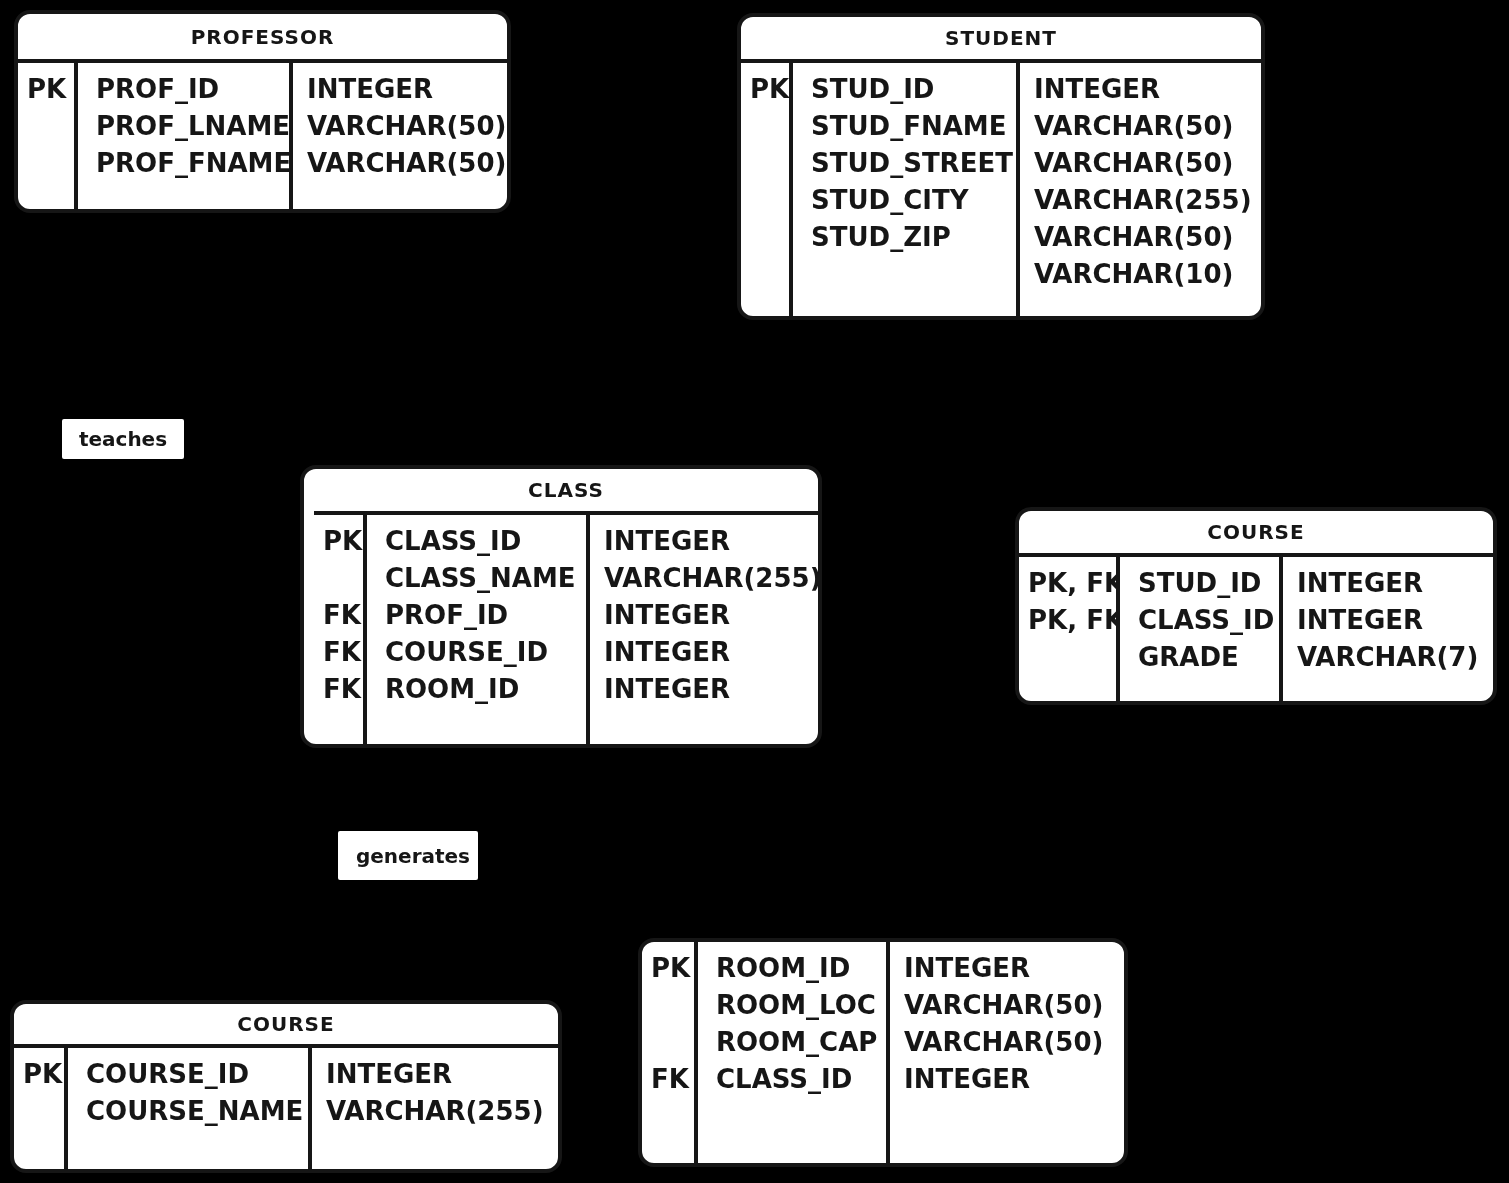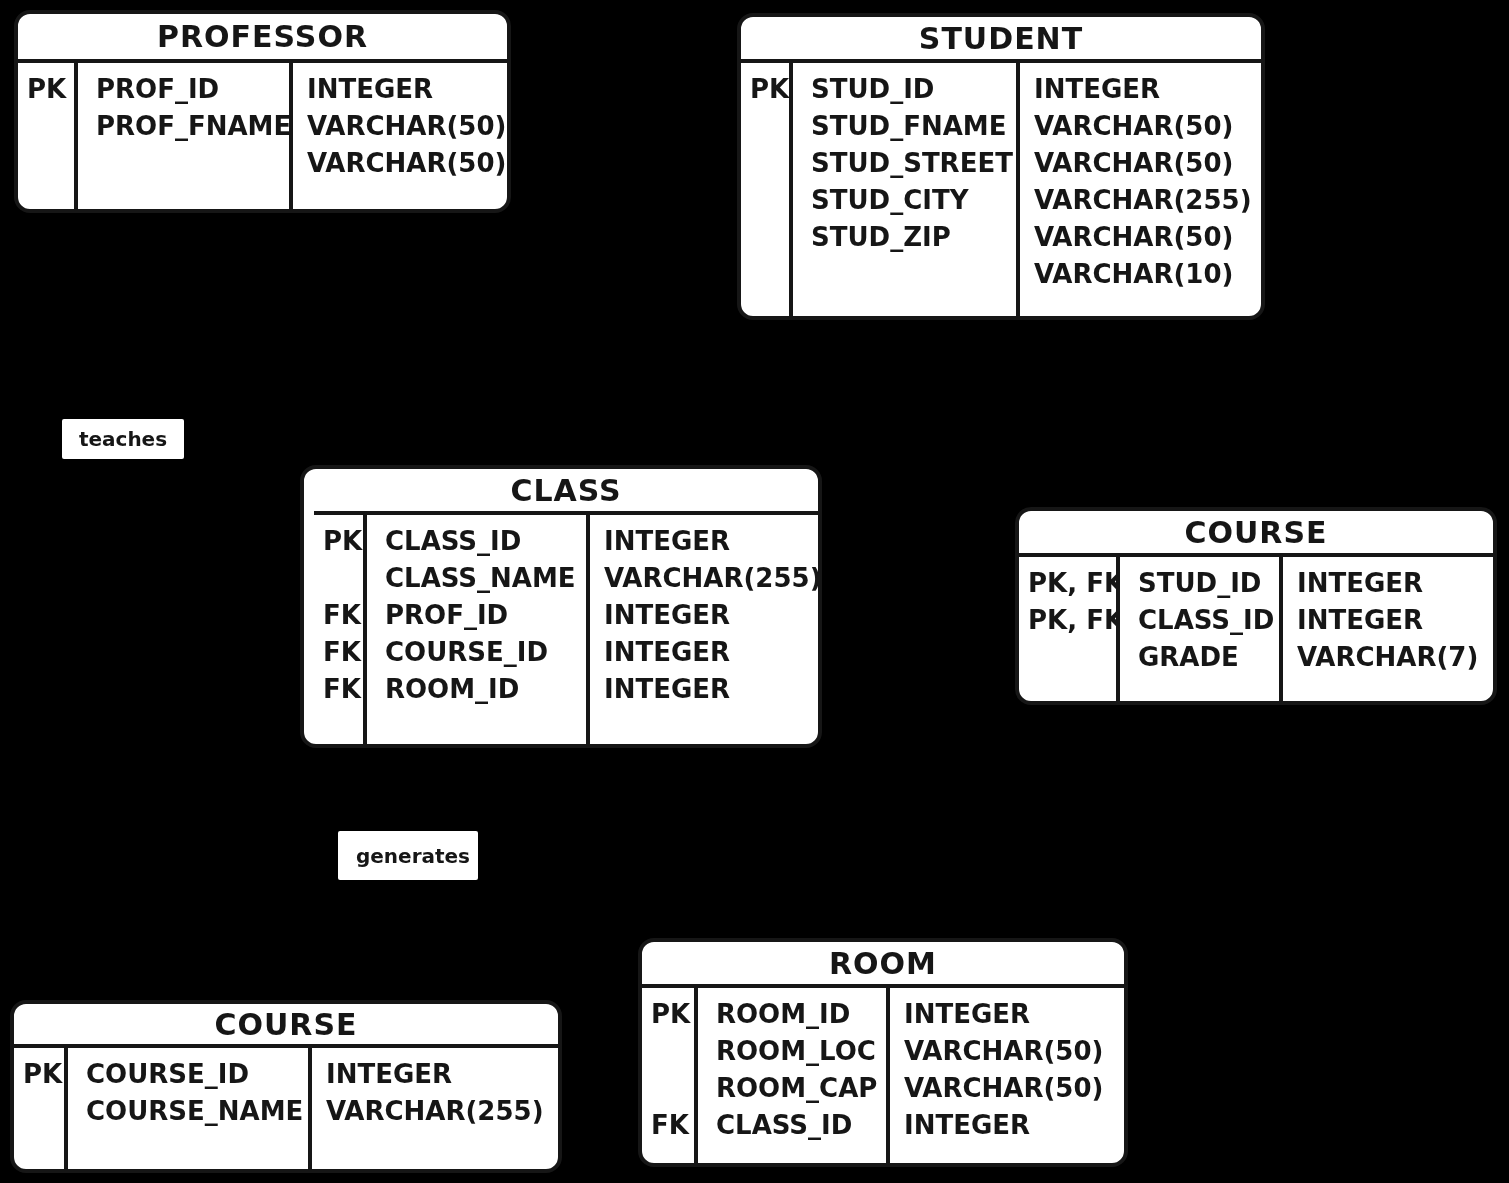--- a/index.html
+++ b/index.html
@@ -24,21 +24,21 @@
     display:flex;
     flex-direction:column;
     overflow:hidden;
   }
   .eheader{
     flex:0 0 var(--hh);
     border-bottom:4px solid var(--stroke);
     display:flex;
     align-items:center;
     justify-content:center;
-    font-size:30px;
+    font-size:20px;
     font-weight:bold;
     letter-spacing:1px;
   }
   .ebody{
     flex:1;
     display:flex;
     align-items:stretch;
     justify-content:flex-end;
   }
   .col{
@@ -86,20 +86,21 @@
 <div class="entity" style="left:14px; top:10px; width:497px; height:203px; --hh:49px; --kw:60px; --nw:215px;">
   <div class="eheader">PROFESSOR</div>
   <div class="ebody">
     <div class="col key">
       <div class="cell">PK</div>
       <div class="cell"></div>
       <div class="cell"></div>
     </div>
     <div class="col name">
       <div class="cell">PROF_ID</div>
+      <div class="cell">PROF_LNAME</div>
       <div class="cell">PROF_FNAME</div>
     </div>
     <div class="col type">
       <div class="cell">INTEGER</div>
       <div class="cell">VARCHAR(50)</div>
       <div class="cell">VARCHAR(50)</div>
     </div>
   </div>
 </div>
 
@@ -192,21 +193,20 @@
       <div class="cell">COURSE_NAME</div>
     </div>
     <div class="col type">
       <div class="cell">INTEGER</div>
       <div class="cell">VARCHAR(255)</div>
     </div>
   </div>
 </div>
 
 <div class="entity" style="left:638px; top:938px; width:490px; height:229px; --hh:46px; --kw:56px; --nw:192px;">
-  <div class="eheader">ROOM</div>
   <div class="ebody">
     <div class="col key">
       <div class="cell">PK</div>
       <div class="cell"></div>
       <div class="cell"></div>
       <div class="cell">FK</div>
     </div>
     <div class="col name">
       <div class="cell">ROOM_ID</div>
       <div class="cell">ROOM_LOC</div>

